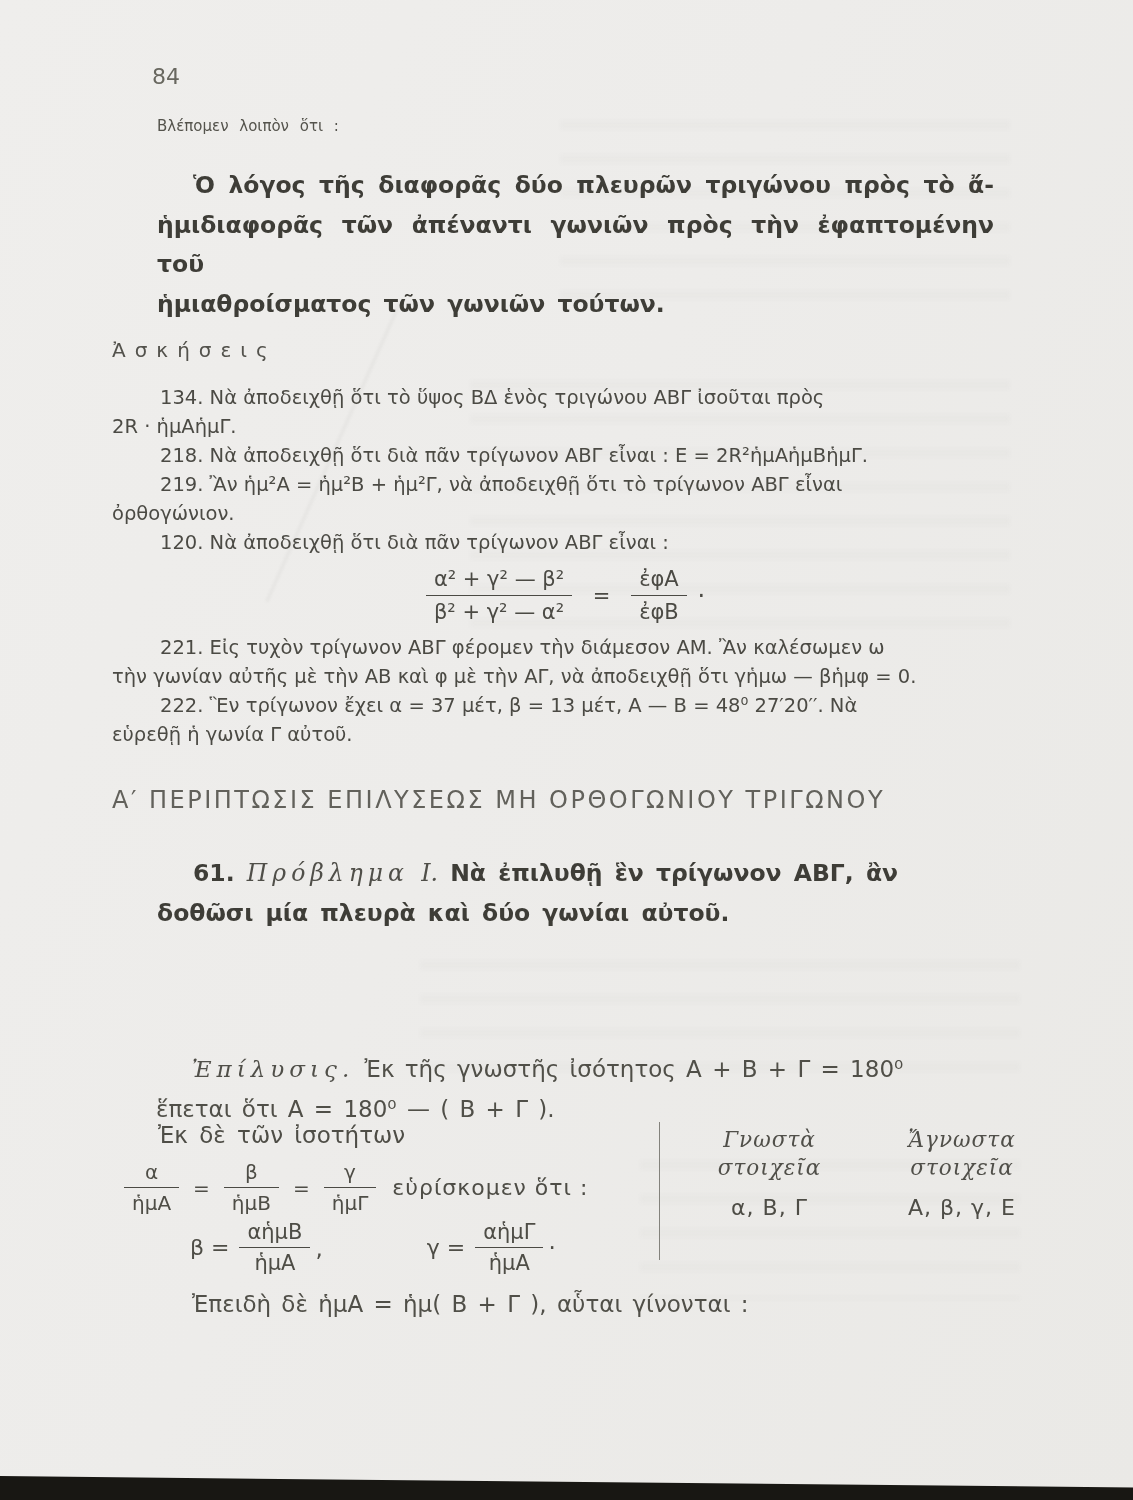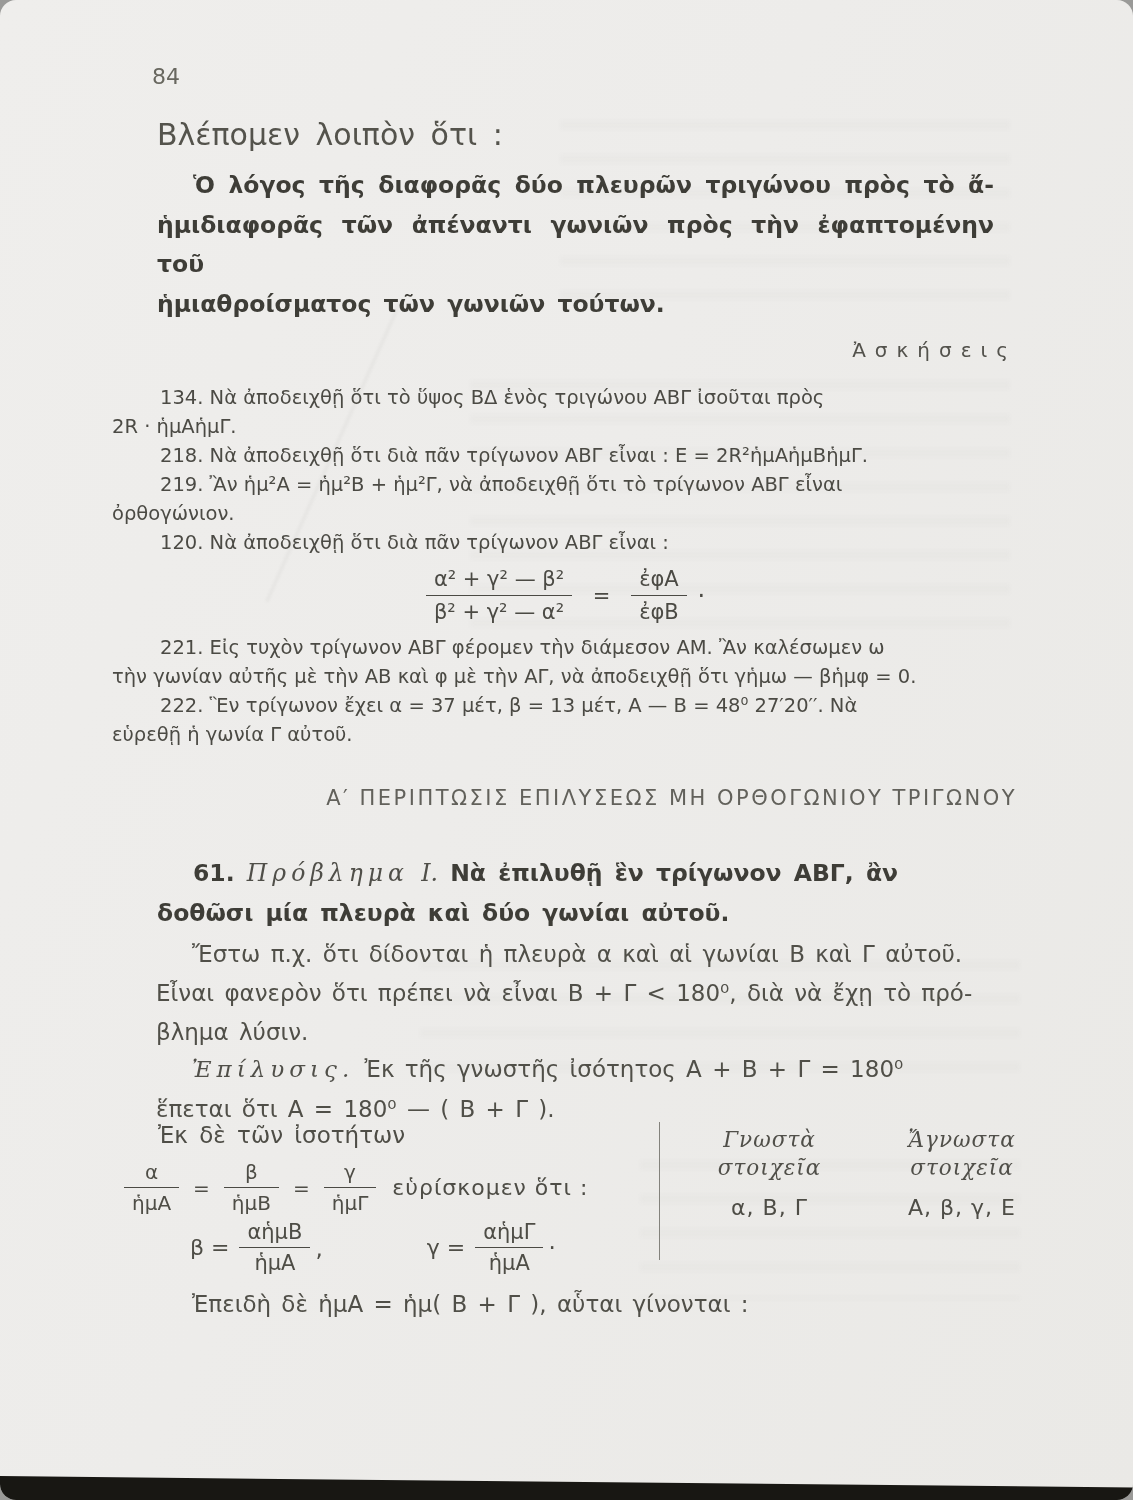--- a/index.html
+++ b/index.html
@@ -5,63 +5,62 @@
   * { margin:0; padding:0; box-sizing:border-box; }
   html,body { background:#9a9a98; }
   .page {
     position:relative;
     width:1133px; height:1500px;
     margin:0 auto;
     background:linear-gradient(115deg,#efeeec 0%, #edecea 45%, #eae9e6 100%);
     color:#45443f;
     font-family:"DejaVu Sans", sans-serif;
     overflow:hidden;
-    border-radius:16px;
   }
   
   .ghost {
     position:absolute; pointer-events:none;
     background:repeating-linear-gradient(180deg, rgba(120,120,115,.55) 0 10px, rgba(120,120,115,0) 10px 34px);
     opacity:.05; filter:blur(2px);
   }
   .ghost-diag {
     position:absolute; pointer-events:none;
     width:2px; background:#8a8a85; opacity:.12; filter:blur(1.5px);
     transform:rotate(24deg); transform-origin:top left;
   }
   .page-number { position:absolute; left:152px; top:64px; font-size:22px; color:#68675f; }
-  .lead { position:absolute; left:157px; top:117px; font-size:30px; color:#54534c; word-spacing:6px; }
+  .lead { position:absolute; left:157px; top:117px; font-size:15px; color:#54534c; word-spacing:6px; }
 
   .statement {
     position:absolute; left:157px; top:166px; width:837px;
     font-size:23.5px; font-weight:700; line-height:39.5px; color:#3e3d37;
     word-spacing:4px;
   }
   .statement .jl { text-align:justify; text-align-last:justify; }
   .statement .first { padding-left:36px; }
 
   .ex-heading {
     position:absolute; left:112px; top:338px; width:905px;
-    text-align:right; font-size:20px; letter-spacing:9px; color:#53524c;
+    text-align:left; font-size:20px; letter-spacing:9px; color:#53524c;
   }
   .exercises {
     position:absolute; left:112px; top:383px; width:907px;
     font-size:19.5px; line-height:29px; color:#4b4a44;
   }
   .exercises .indent { text-indent:48px; }
   .formula-row { text-align:center; padding:9px 0 8px 0; font-size:21px; line-height:26px; }
   .frac { display:inline-block; vertical-align:middle; text-align:center; }
   .frac .num { display:block; border-bottom:1.6px solid #4b4a44; padding:0 8px 3px 8px; }
   .frac .den { display:block; padding:3px 8px 0 8px; }
   .eqsign { display:inline-block; padding:0 14px; vertical-align:middle; }
   .enddot { display:inline-block; vertical-align:middle; padding-left:4px; font-size:24px; }
 
   .section-heading {
     position:absolute; left:112px; top:786px; width:905px;
-    text-align:right; font-size:21px; letter-spacing:2.5px; color:#62615b;
+    text-align:left; font-size:24px; letter-spacing:2.5px; color:#62615b;
   }
   .problem {
     position:absolute; left:157px; top:853px; width:840px;
     font-size:23.5px; font-weight:700; line-height:40px; color:#3e3d37; word-spacing:4px;
   }
   .problem .l1 { padding-left:36px; }
   .it-label {
     font-family:"DejaVu Serif", serif; font-style:italic; font-weight:400;
     letter-spacing:5px; color:#504f49;
   }
@@ -158,25 +157,20 @@
   <div class="problem">
     <div class="l1">
       <span>61.</span>
       <span class="it-label">Πρόβλημα</span>
       <span class="it-label" style="letter-spacing:0;">Ι.</span>
       <span>Νὰ ἐπιλυθῇ ἓν τρίγωνον ΑΒΓ, ἂν</span>
     </div>
     <div>δοθῶσι μία πλευρὰ καὶ δύο γωνίαι αὐτοῦ.</div>
   </div>
 
-  <div class="para">
-    <div class="l1">Ἔστω π.χ. ὅτι δίδονται ἡ πλευρὰ α καὶ αἱ γωνίαι Β καὶ Γ αὐτοῦ.</div>
-    <div>Εἶναι φανερὸν ὅτι πρέπει νὰ εἶναι Β + Γ &lt; 180⁰, διὰ νὰ ἔχῃ τὸ πρό-</div>
-    <div>βλημα λύσιν.</div>
-  </div>
 
   <div class="epilysis">
     <div class="l1">
       <span class="it-label">Ἐπίλυσις.</span>
       <span>Ἐκ τῆς γνωστῆς ἰσότητος Α + Β + Γ = 180⁰</span>
     </div>
     <div>ἕπεται ὅτι Α = 180⁰ — ( Β + Γ ).</div>
   </div>
 
   <div class="bottom-region">

